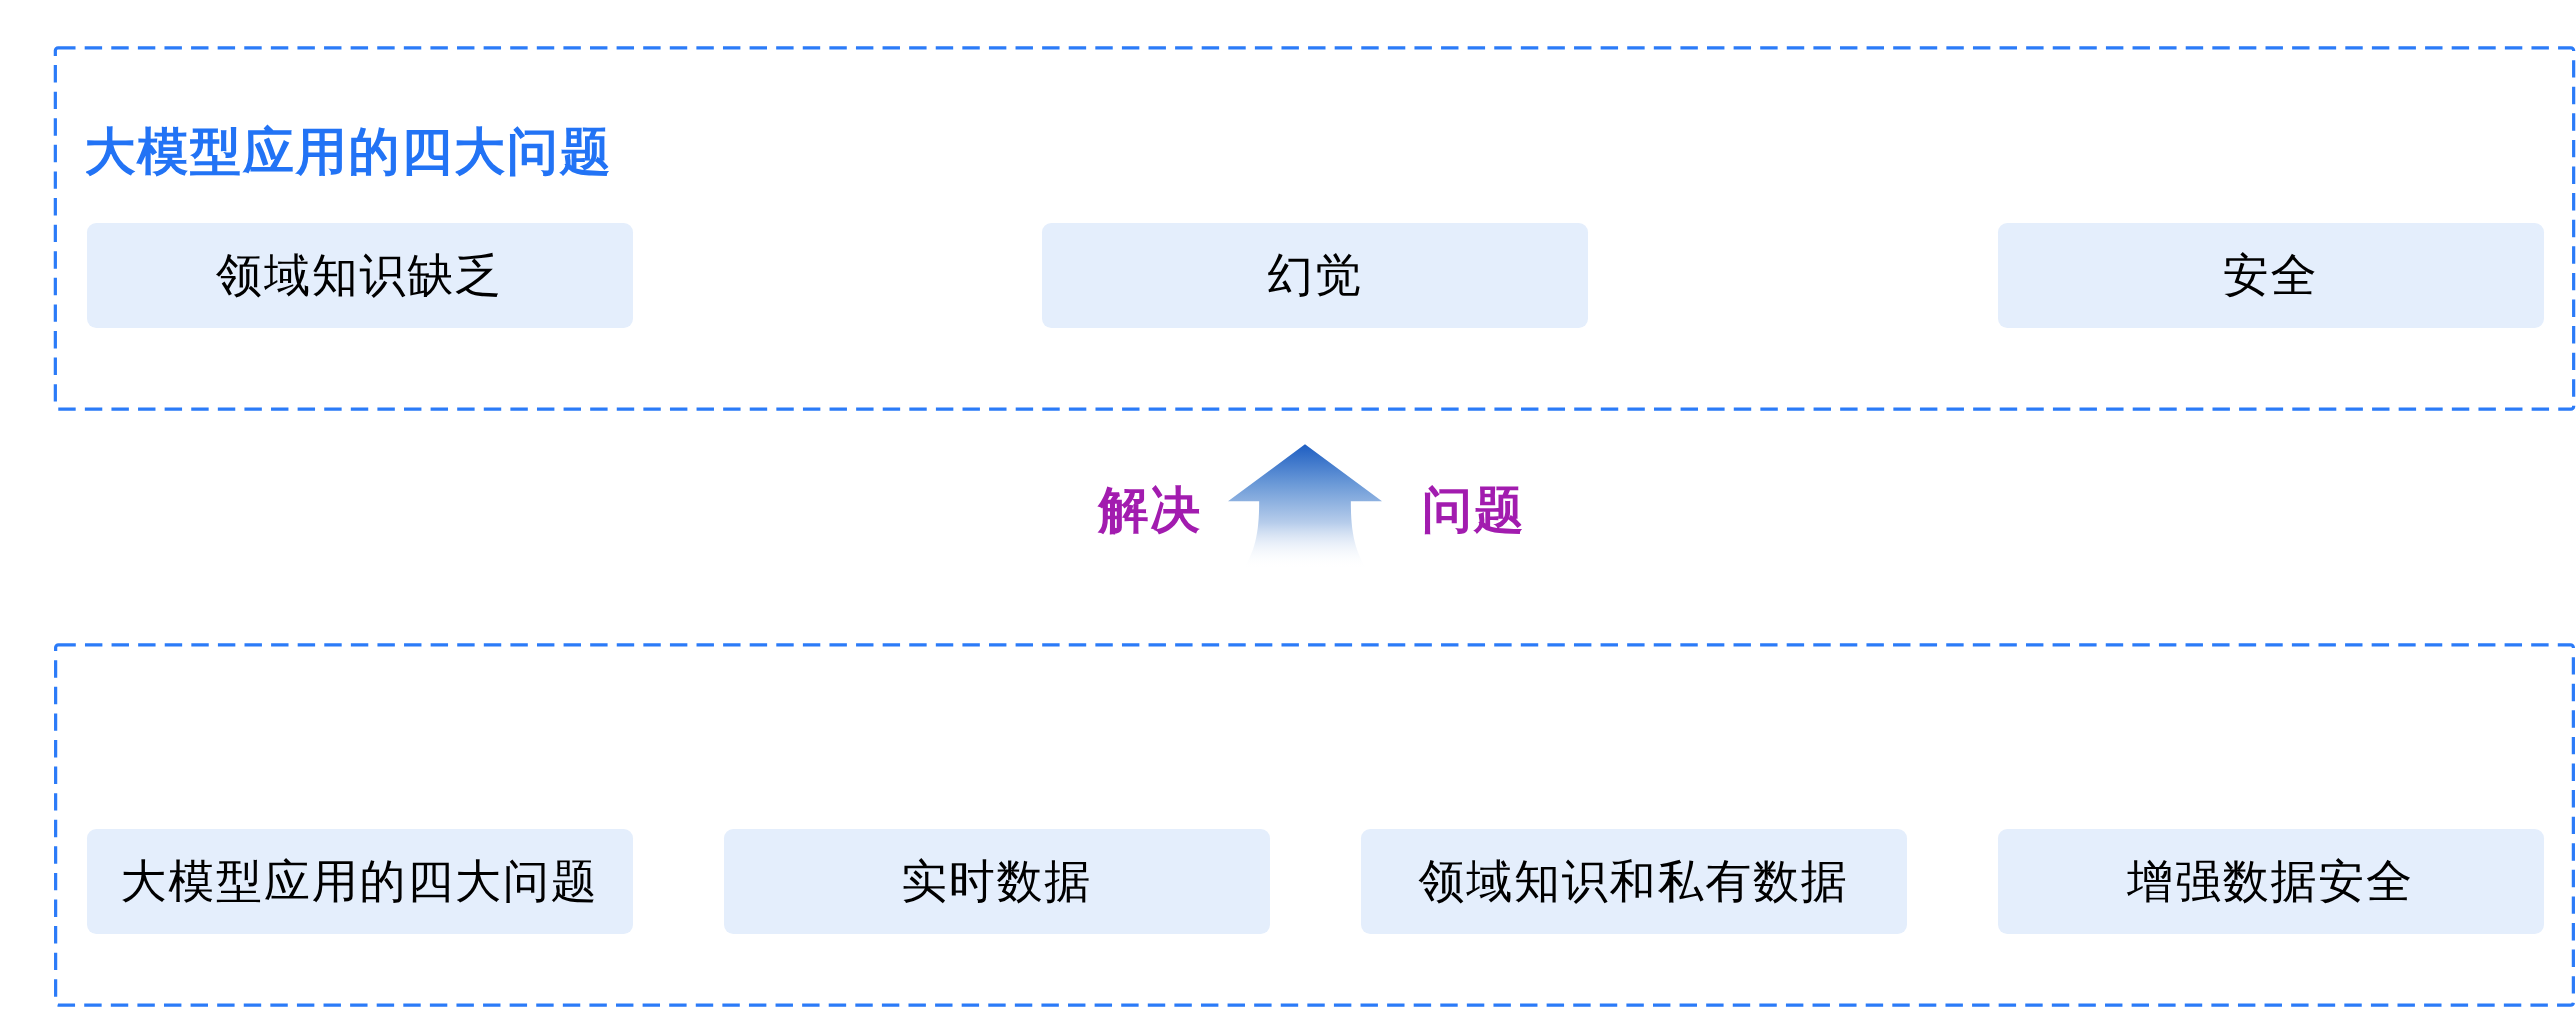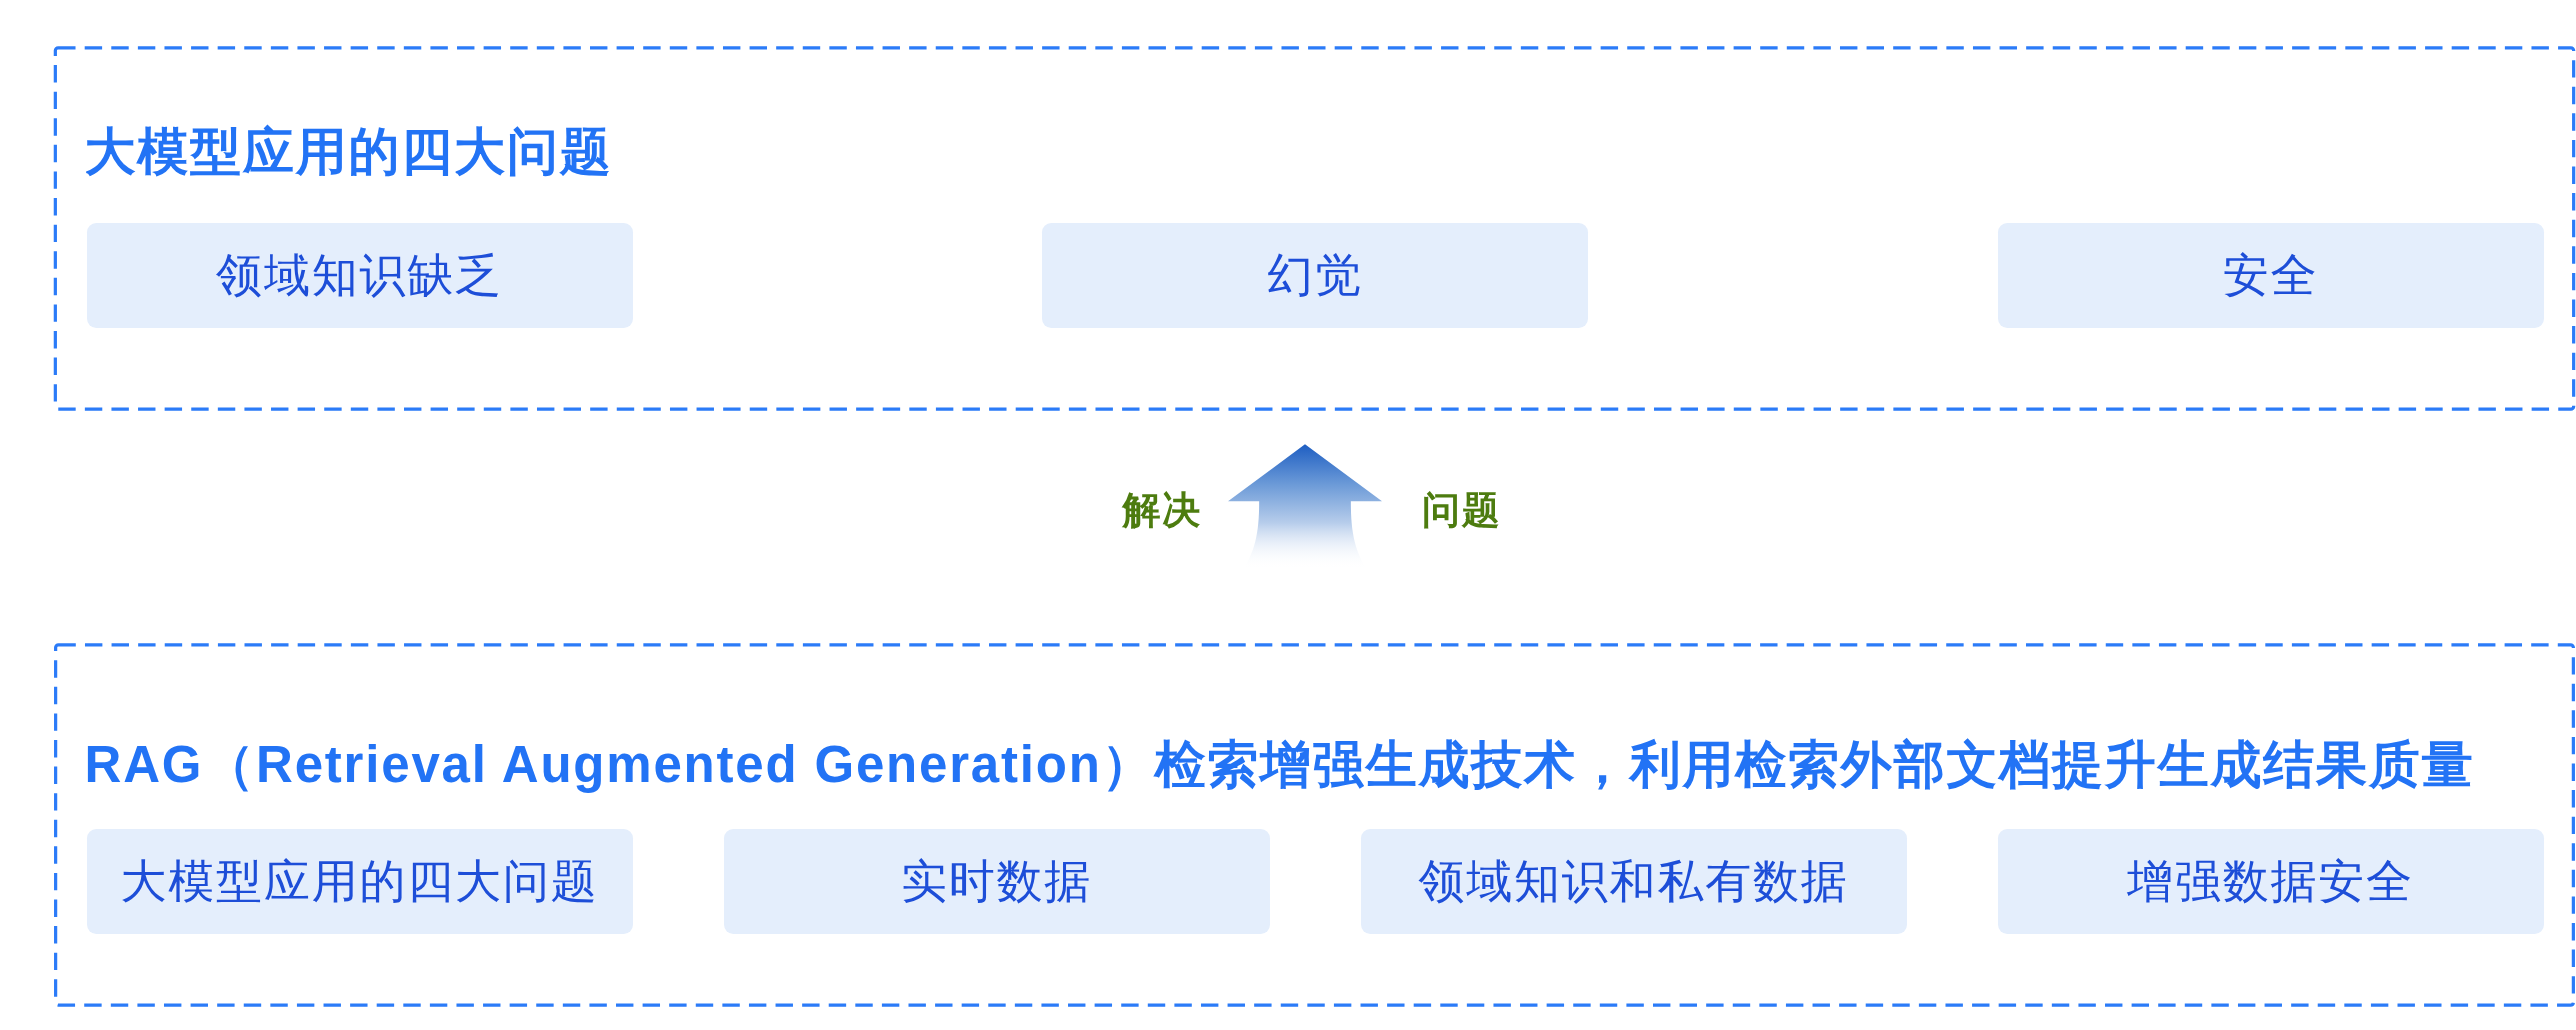--- a/index.html
+++ b/index.html
@@ -27,29 +27,29 @@
     display:flex;justify-content:space-between;
   }
   #problem-section .chip-row{top:177px;}
   #solution-section .chip-row{top:186px;}
   .chip{
     width:546px;height:105px;
     background:#E4EEFC;border-radius:9.2px;
     display:flex;align-items:center;justify-content:center;
   }
   .chip-label{
-    font-size:46px;font-weight:400;color:#1d4ed8;
+    font-size:46px;font-weight:400;color:#000000;
     letter-spacing:1.8px;white-space:nowrap;
   }
   .connector{
     position:absolute;top:444px;left:0;width:100%;height:140px;
     display:flex;align-items:center;justify-content:center;
   }
   .connector-label{
-    font-size:38px;font-weight:700;color:#4d7c0f;
+    font-size:50px;font-weight:700;color:#a21caf;
     letter-spacing:1.8px;white-space:nowrap;
     transform:translateY(-3.7px);
   }
   .connector-label.left{margin-right:26px;}
   .connector-label.right{margin-left:40px;}
   .arrow-wrap{width:154px;height:140px;flex:0 0 auto;}
 </style>
 </head>
 <body>
 
@@ -88,21 +88,20 @@
         <path d="M84 0 L168 62 L134 62 C134 96 138 122 160 148 L8 148 C30 122 34 96 34 62 L0 62 Z" fill="url(#arrow-fade)"></path>
       </svg>
     </span>
     <span class="connector-label right">问题</span>
   </div>
 
   <section class="dashed-section" id="solution-section">
     <svg class="dash-border" width="2525" height="364" viewBox="0 0 2750 397">
       <rect x="2" y="2" width="2746" height="393" rx="3" fill="none" stroke="#2B7BF8" stroke-width="3.5" stroke-dasharray="19 10"></rect>
     </svg>
-    <h2 class="section-title">RAG（Retrieval Augmented Generation）检索增强生成技术，利用检索外部文档提升生成结果质量</h2>
     <div class="chip-row">
       <div class="chip">
         <span class="chip-label">大模型应用的四大问题</span>
       </div>
       <div class="chip">
         <span class="chip-label">实时数据</span>
       </div>
       <div class="chip">
         <span class="chip-label">领域知识和私有数据</span>
       </div>

